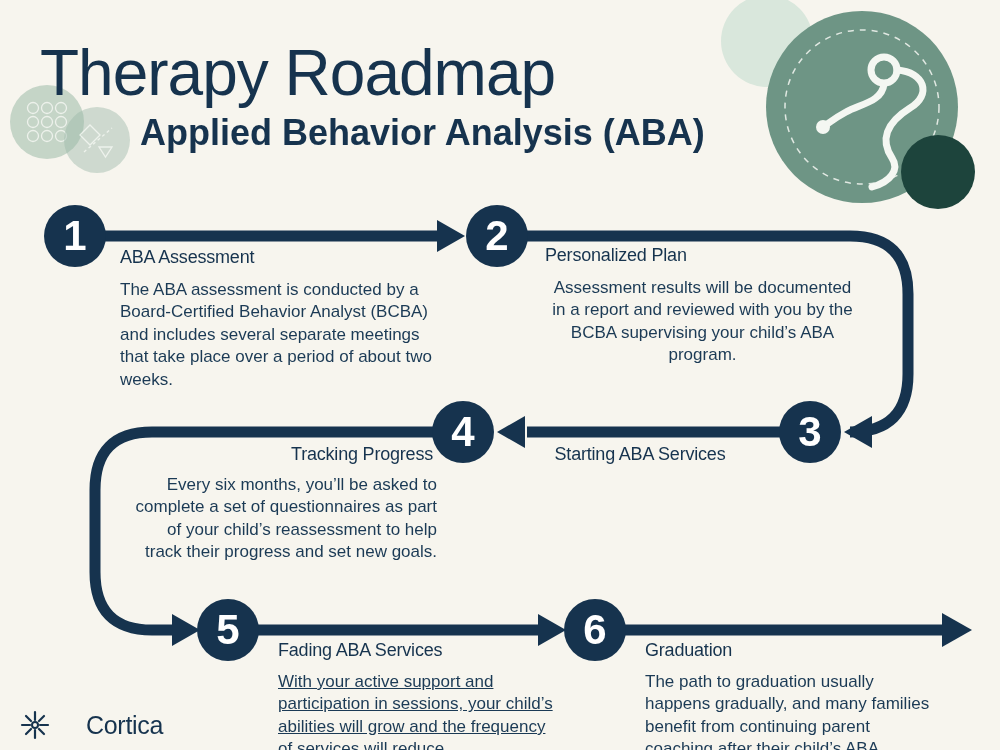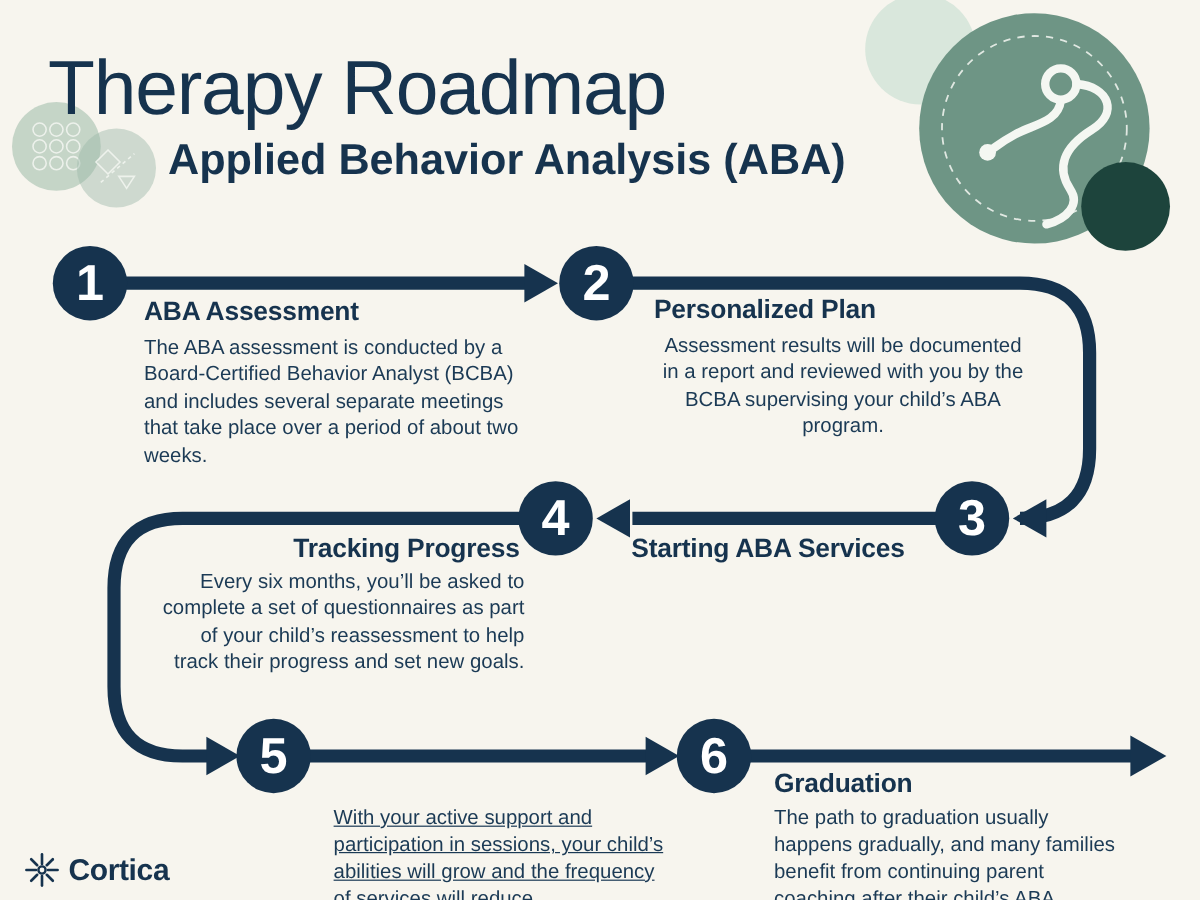--- a/index.html
+++ b/index.html
@@ -35,21 +35,21 @@
   }
   .c1 { left: 44px;  top: 205px; }
   .c2 { left: 466px; top: 205px; }
   .c3 { left: 779px; top: 401px; }
   .c4 { left: 432px; top: 401px; }
   .c5 { left: 197px; top: 599px; }
   .c6 { left: 564px; top: 599px; }
 
   .step-heading {
     position: absolute; z-index: 3;
-    font-size: 22px; font-weight: bold; color: #16334E; letter-spacing: -0.2px;
+    font-size: 18px; font-weight: normal; color: #16334E; letter-spacing: -0.2px;
     white-space: nowrap;
   }
   .step-body {
     position: absolute; z-index: 3;
     font-size: 17px; line-height: 1.32; color: #1B3A55;
   }
   .h1s { left: 120px; top: 247px; }
   .b1s { left: 120px; top: 279px; width: 325px; text-align: left; }
   .h2s { left: 545px; top: 245px; }
   .b2s { left: 545px; top: 277px; width: 315px; text-align: center; }
@@ -59,21 +59,21 @@
   .b4s { left: 130px; top: 474px; width: 307px; text-align: right; }
   .h5s { left: 278px; top: 640px; }
   .b5s { left: 278px; top: 671px; width: 280px; text-align: left; text-decoration: underline; }
   .h6s { left: 645px; top: 640px; }
   .b6s { left: 645px; top: 671px; width: 285px; text-align: left; }
 
   .logo {
     position: absolute; left: 20px; top: 710px; z-index: 3;
     display: flex; align-items: center; gap: 7px;
   }
-  .logo-text { font-size: 25px; font-weight: 700; color: #16334E; letter-spacing: -0.3px; }
+  .logo-text { font-size: 25px; font-weight: 400; color: #16334E; letter-spacing: -0.3px; margin-left: 29px; }
 </style>
 </head>
 <body>
 
 <div class="canvas">
 
   <svg id="deco-left-svg" class="layer" width="150" height="110" viewBox="0 80 150 110">
     <g>
       <circle cx="47" cy="122" r="37" fill="#9CB9A8" opacity="0.55"></circle>
       <g fill="none" stroke="#F4F7F2" stroke-width="1.3" opacity="0.85">
@@ -156,20 +156,21 @@
   <div class="step-body b1s">The ABA assessment is conducted by a Board-Certified Behavior Analyst (BCBA) and includes several separate meetings that take place over a period of about two weeks.</div>
 
   <div class="step-heading h2s">Personalized Plan</div>
   <div class="step-body b2s">Assessment results will be documented in a report and reviewed with you by the BCBA supervising your child’s ABA program.</div>
 
   <div class="step-heading h3s">Starting ABA Services</div>
 
   <div class="step-heading h4s">Tracking Progress</div>
   <div class="step-body b4s">Every six months, you’ll be asked to complete a set of questionnaires as part of your child’s reassessment to help track their progress and set new goals.</div>
 
+  <div class="step-heading h5s">Fading ABA Services</div>
   <div class="step-body b5s">With your active support and participation in sessions, your child’s abilities will grow and the frequency of services will reduce.</div>
 
   <div class="step-heading h6s">Graduation</div>
   <div class="step-body b6s">The path to graduation usually happens gradually, and many families benefit from continuing parent coaching after their child’s ABA sessions have ended.</div>
 
   <div class="logo">
     <svg width="30" height="30" viewBox="0 0 30 30">
       <g stroke="#16334E" stroke-width="2.2" stroke-linecap="round" fill="none">
         <path d="M 15 2 V 10"></path>
           <path d="M 15 20 V 28"></path>

